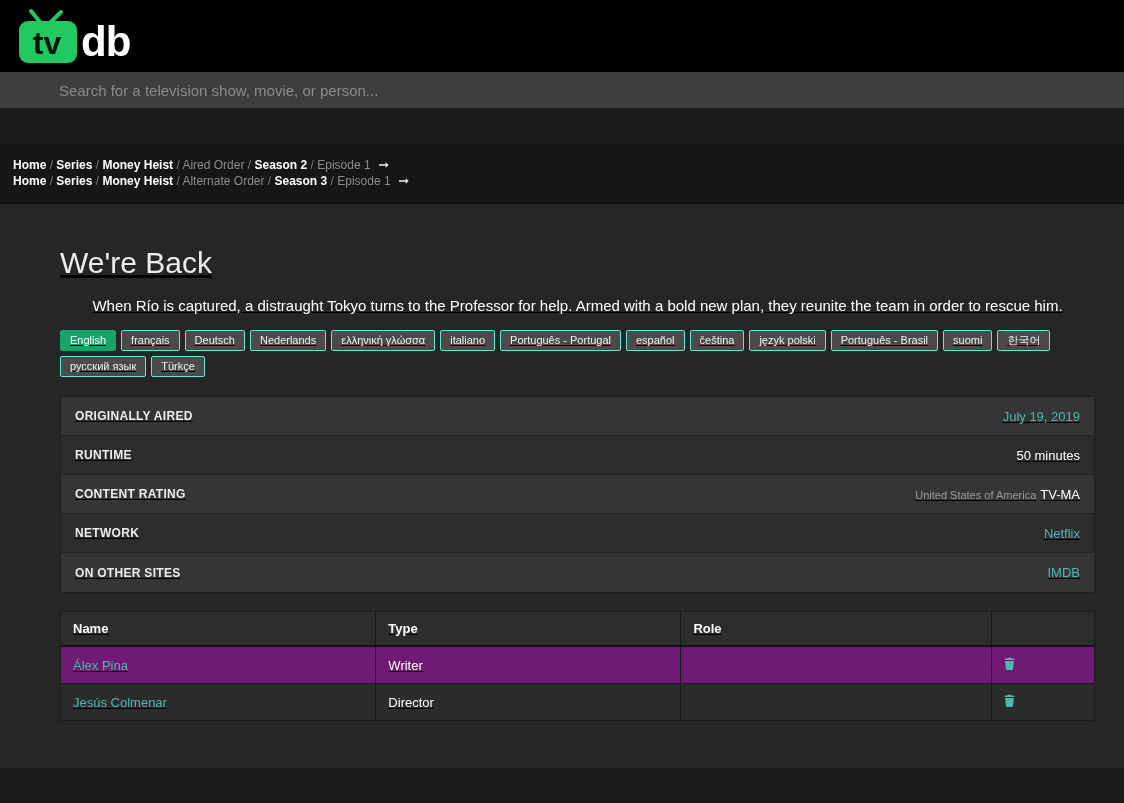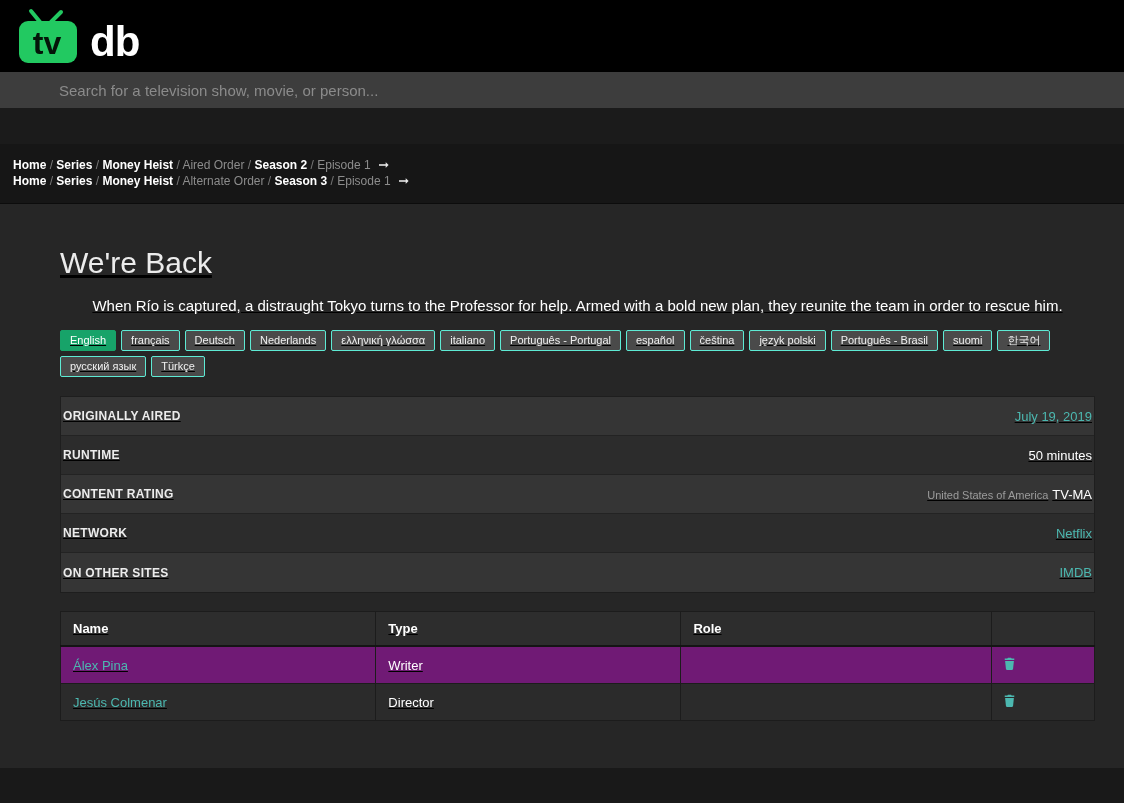--- a/index.html
+++ b/index.html
@@ -3,21 +3,21 @@
 <meta charset="utf-8">
 <style>
   *{box-sizing:border-box;}
   html,body{margin:0;padding:0;}
   body{width:1124px;height:803px;background:#1b1b1b;font-family:"Liberation Sans",sans-serif;overflow:hidden;}
   .page{width:1124px;height:803px;display:flex;flex-direction:column;}
 
   
   .header{height:72px;background:var(--header-bg,#000);display:flex;align-items:center;padding-left:18px;flex:0 0 auto;}
   .logo{display:flex;align-items:flex-end;cursor:pointer;}
-  .logo-db{color:#fff;font-weight:bold;font-size:42px;line-height:40px;letter-spacing:-1px;margin-left:10px;padding-bottom:2px;}
+  .logo-db{color:#fff;font-weight:bold;font-size:42px;line-height:40px;letter-spacing:-1px;margin-left:1px;padding-bottom:2px;}
 
   
   .searchbar{height:36px;background:var(--search-bg,#3d3d3d);display:flex;align-items:center;padding:0 57px;flex:0 0 auto;}
   .searchbar input{flex:1;background:transparent;border:none;outline:none;color:#5eead4;font-size:15px;font-family:Liberation Sans, sans-serif;}
   .searchbar input::placeholder{color:#8b8b8b;}
 
   
   .breadcrumbs{background:var(--breadcrumb-bg,#161616);padding:13px 13px 14px;flex:0 0 auto;border-bottom:1px solid #0c0c0c;margin-top:36px;}
   .bc-line{font-size:12px;line-height:16px;color:#8c8c8c;white-space:nowrap;}
   .bc-item{color:#8c8c8c;cursor:pointer;}
@@ -31,21 +31,21 @@
   .title{font-size:30px;color:#ececec;font-weight:400;margin:0 0 15px;}
   .overview{font-size:15px;color:#fff;margin:0 0 14px;line-height:1.4;text-align:center;}
 
   
   .langs{display:flex;flex-wrap:wrap;gap:5px;}
   .lang-btn{background:#4a4a4a;border:1px solid #5eead4;color:#f0f0f0;font-size:11px;padding:3px 9px 4px;border-radius:2px;cursor:pointer;font-family:"Liberation Sans",sans-serif;line-height:12px;}
   .lang-btn.active{background:var(--accent-green,#17a369);border-color:var(--accent-green,#17a369);color:#fff;}
 
   
   .info-list{margin-top:19px;border:1px solid #1e1e1e;}
-  .info-row{display:flex;justify-content:space-between;align-items:center;height:39px;padding:0 2px;border-bottom:1px solid #232323;}
+  .info-row{display:flex;justify-content:space-between;align-items:center;height:39px;padding:0 14px;border-bottom:1px solid #232323;}
   .info-row:last-child{border-bottom:none;}
   .info-row.odd{background:var(--row-light,#353535);}
   .info-row.even{background:var(--row-dark,#2c2c2c);}
   .info-label{font-size:12px;font-weight:bold;color:#ececec;letter-spacing:.3px;}
   .info-value{font-size:13px;color:#fff;}
   .info-prefix{font-size:11px;color:#9b9b9b;margin-right:4px;}
   .link{color:var(--link,#4cb8b0);cursor:pointer;text-decoration:none;}
 
   
   .people{width:100%;border-collapse:collapse;margin-top:18px;font-size:13px;table-layout:fixed;}

